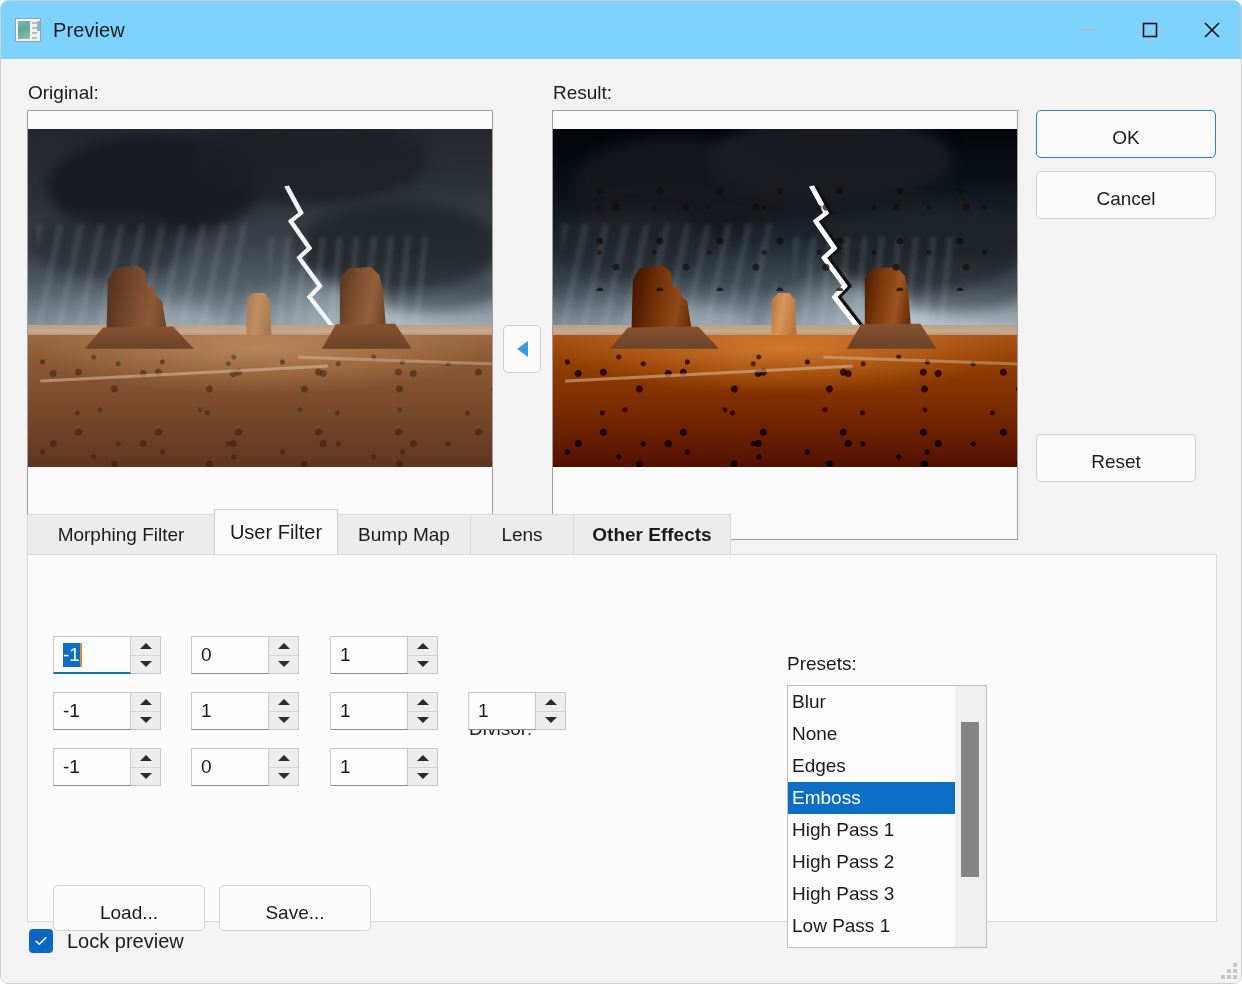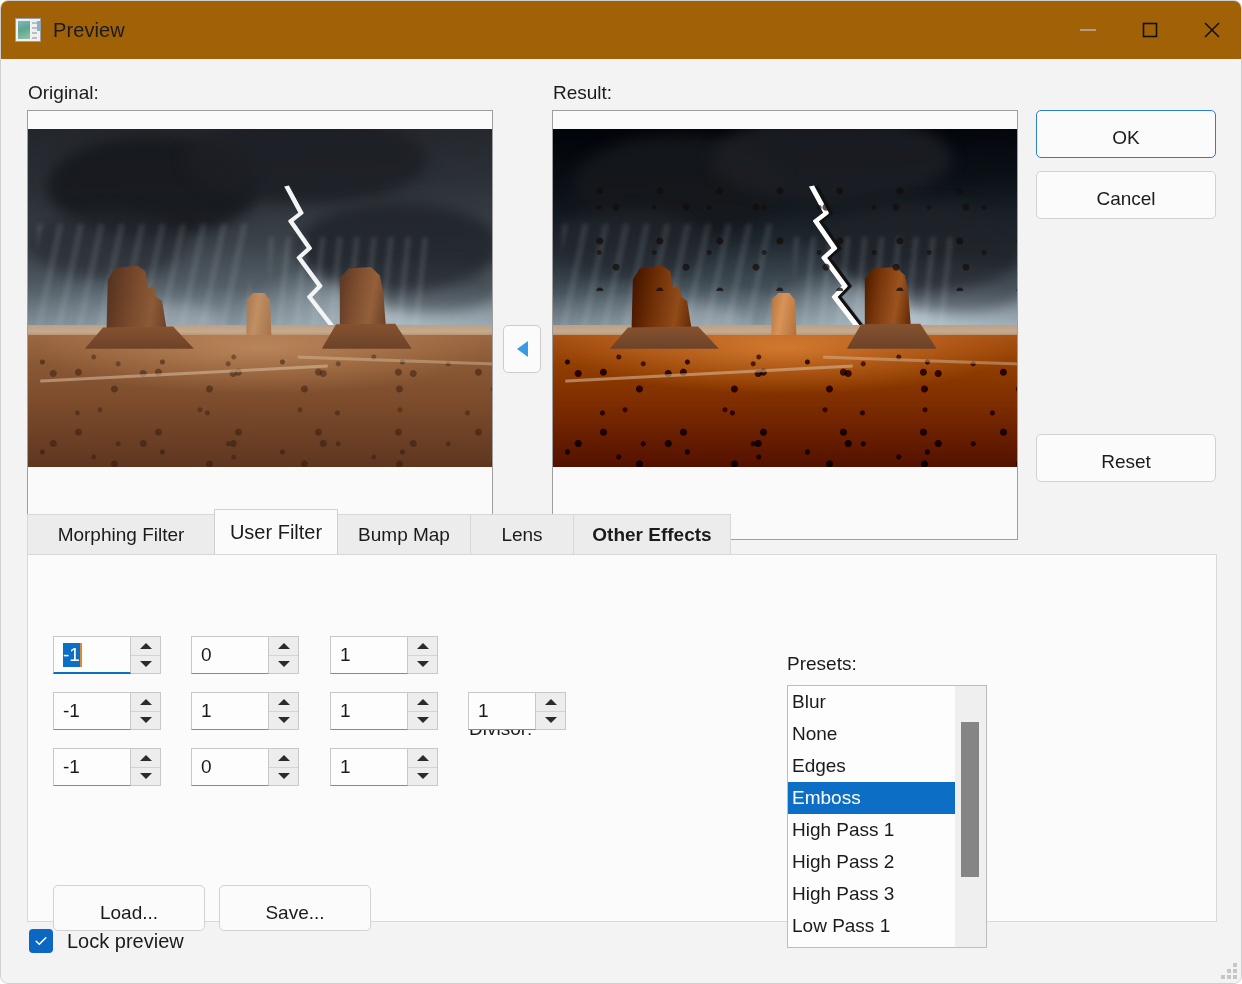--- a/index.html
+++ b/index.html
@@ -21,21 +21,21 @@
     border-radius: 8px;
     overflow: hidden;
   }
 
   
   .titlebar {
     position: absolute;
     left: 0; top: 0;
     width: 1242px;
     height: 58px;
-    background: #a16207;
+    background: #7dd3fc;
     border-bottom: 1px solid #eaeaea;
     display: flex;
     align-items: center;
   }
   .title-icon {
     width: 26px; height: 24px;
     margin-left: 14px;
     background: #f0f0f0;
     border: 1px solid #9aa0a6;
     box-sizing: border-box;
@@ -287,21 +287,21 @@
     border-radius: 5px;
     font-family: "Liberation Sans", sans-serif;
     font-size: 19px;
     color: #1b1b1b;
     cursor: default;
     padding: 16px;
   }
   .btn.default { border: 1px solid #2d7dd2; }
   #btn-ok     { left: 1035px; top: 51px;  width: 180px; height: 48px; }
   #btn-cancel { left: 1035px; top: 112px; width: 180px; height: 48px; }
-  #btn-reset  { left: 1035px; top: 375px; width: 180px; height: 48px; }
+  #btn-reset  { left: 1035px; top: 375px; width: 160px; height: 48px; }
 
   
   .tabbar {
     position: absolute;
     left: 26px; top: 450px;
     width: 1190px; height: 45px;
   }
   .tab {
     position: absolute;
     bottom: 0;

